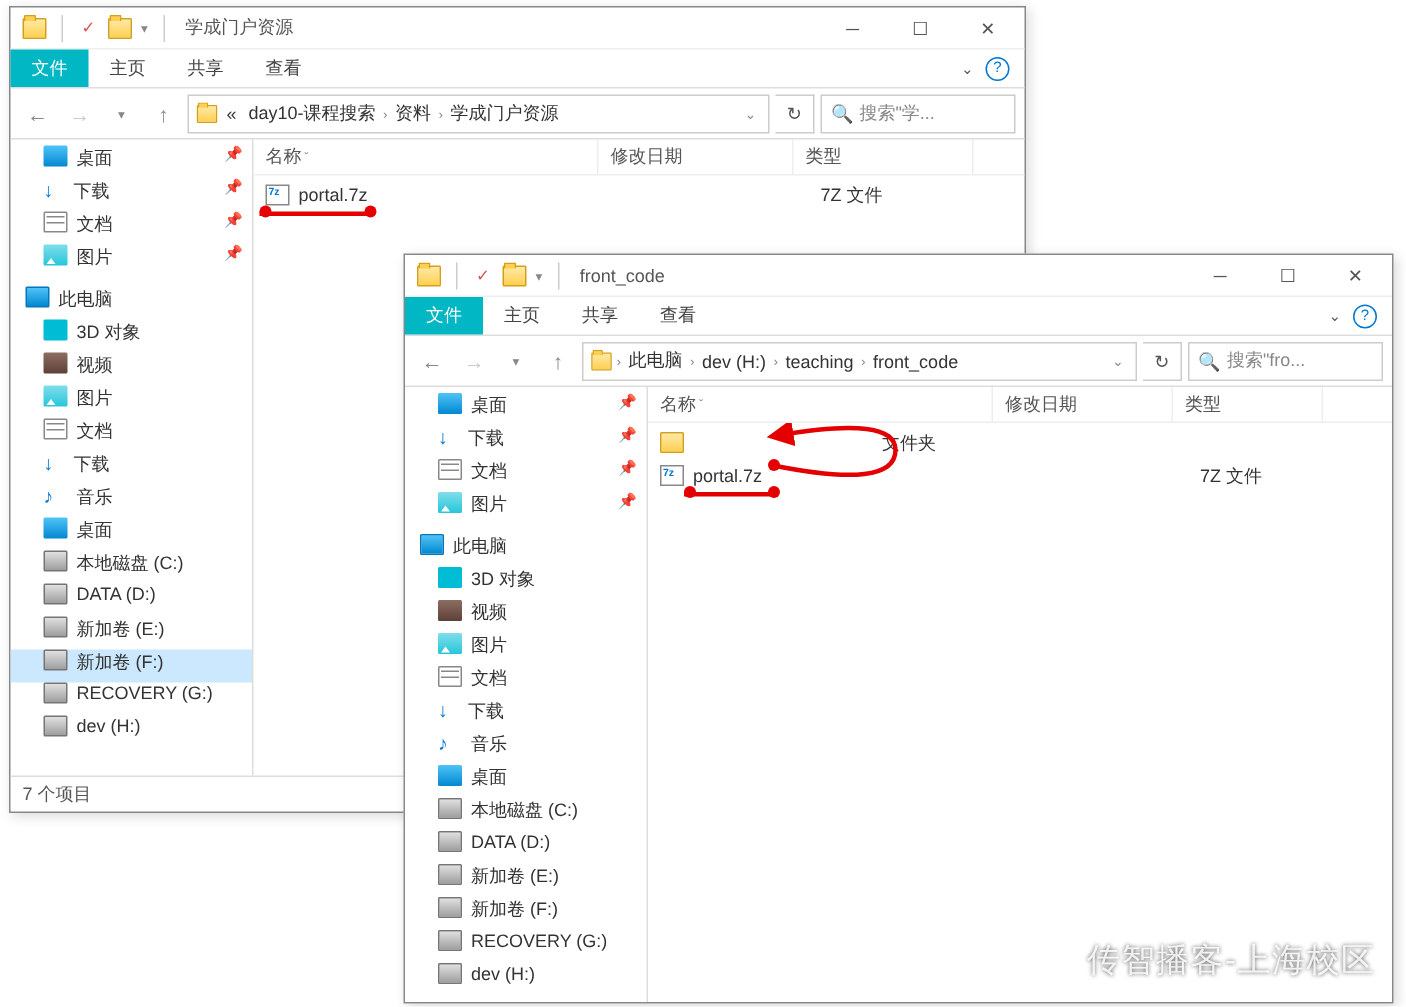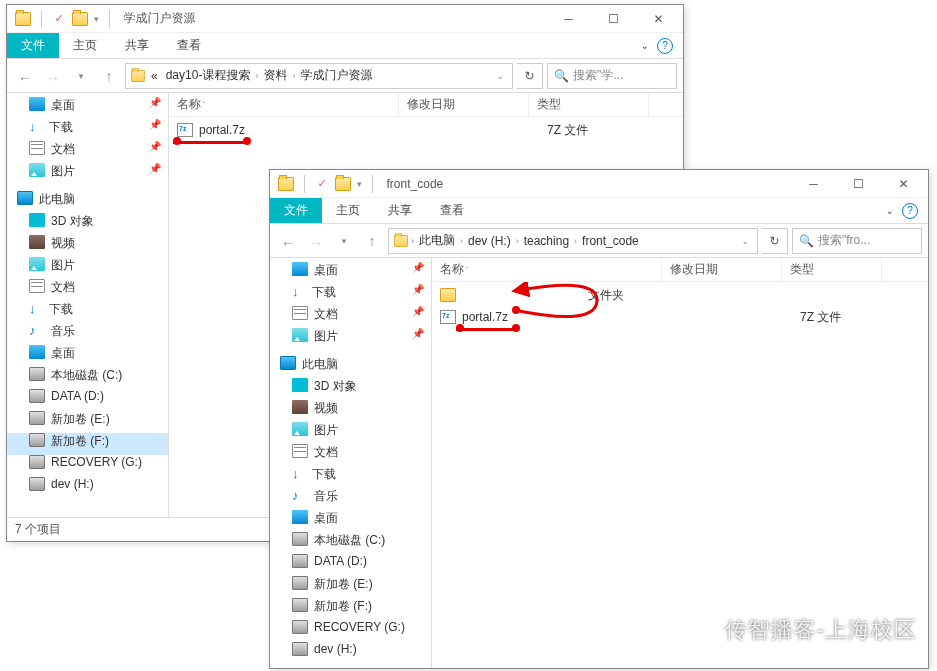--- a/index.html
+++ b/index.html
@@ -92,21 +92,21 @@
     .file-list { flex: 1; padding: 2px 0; }
     .file-row { height: 22px; display: flex; align-items: center; padding-left: 8px; gap: 6px; color: #333; }
     
     .statusbar { height: 24px; border-top: 1px solid #ddd; display: flex; align-items: center; padding: 0 8px; color: #555; }
     
     .red-underline { position: absolute; border-bottom: 3px solid #e40000; }
     .red-dot { width: 8px; height: 8px; background: #e40000; border-radius: 50%; position: absolute; }
     
     .curved-arrow { position: absolute; }
     
-    .watermark { position: absolute; bottom: 26px; right: 20px; color: rgba(255,255,255,0.85); text-shadow: 0 0 3px rgba(0,0,0,0.7); font-size: 22px; letter-spacing: 1px; pointer-events: none; }
+    .watermark { position: absolute; bottom: 16px; right: 20px; color: rgba(255,255,255,0.85); text-shadow: 0 0 3px rgba(0,0,0,0.7); font-size: 22px; letter-spacing: 1px; pointer-events: none; }
   </style>
 </head>
 <body>
 
 <div class="explorer-window" style="left:6px; top:4px; width:678px; height:538px;">
   <div class="titlebar">
     <div class="titlebar-icons">
       <span class="folder-icon-tiny"></span>
       <span class="sep-v"></span>
       <span class="check-icon"></span>

